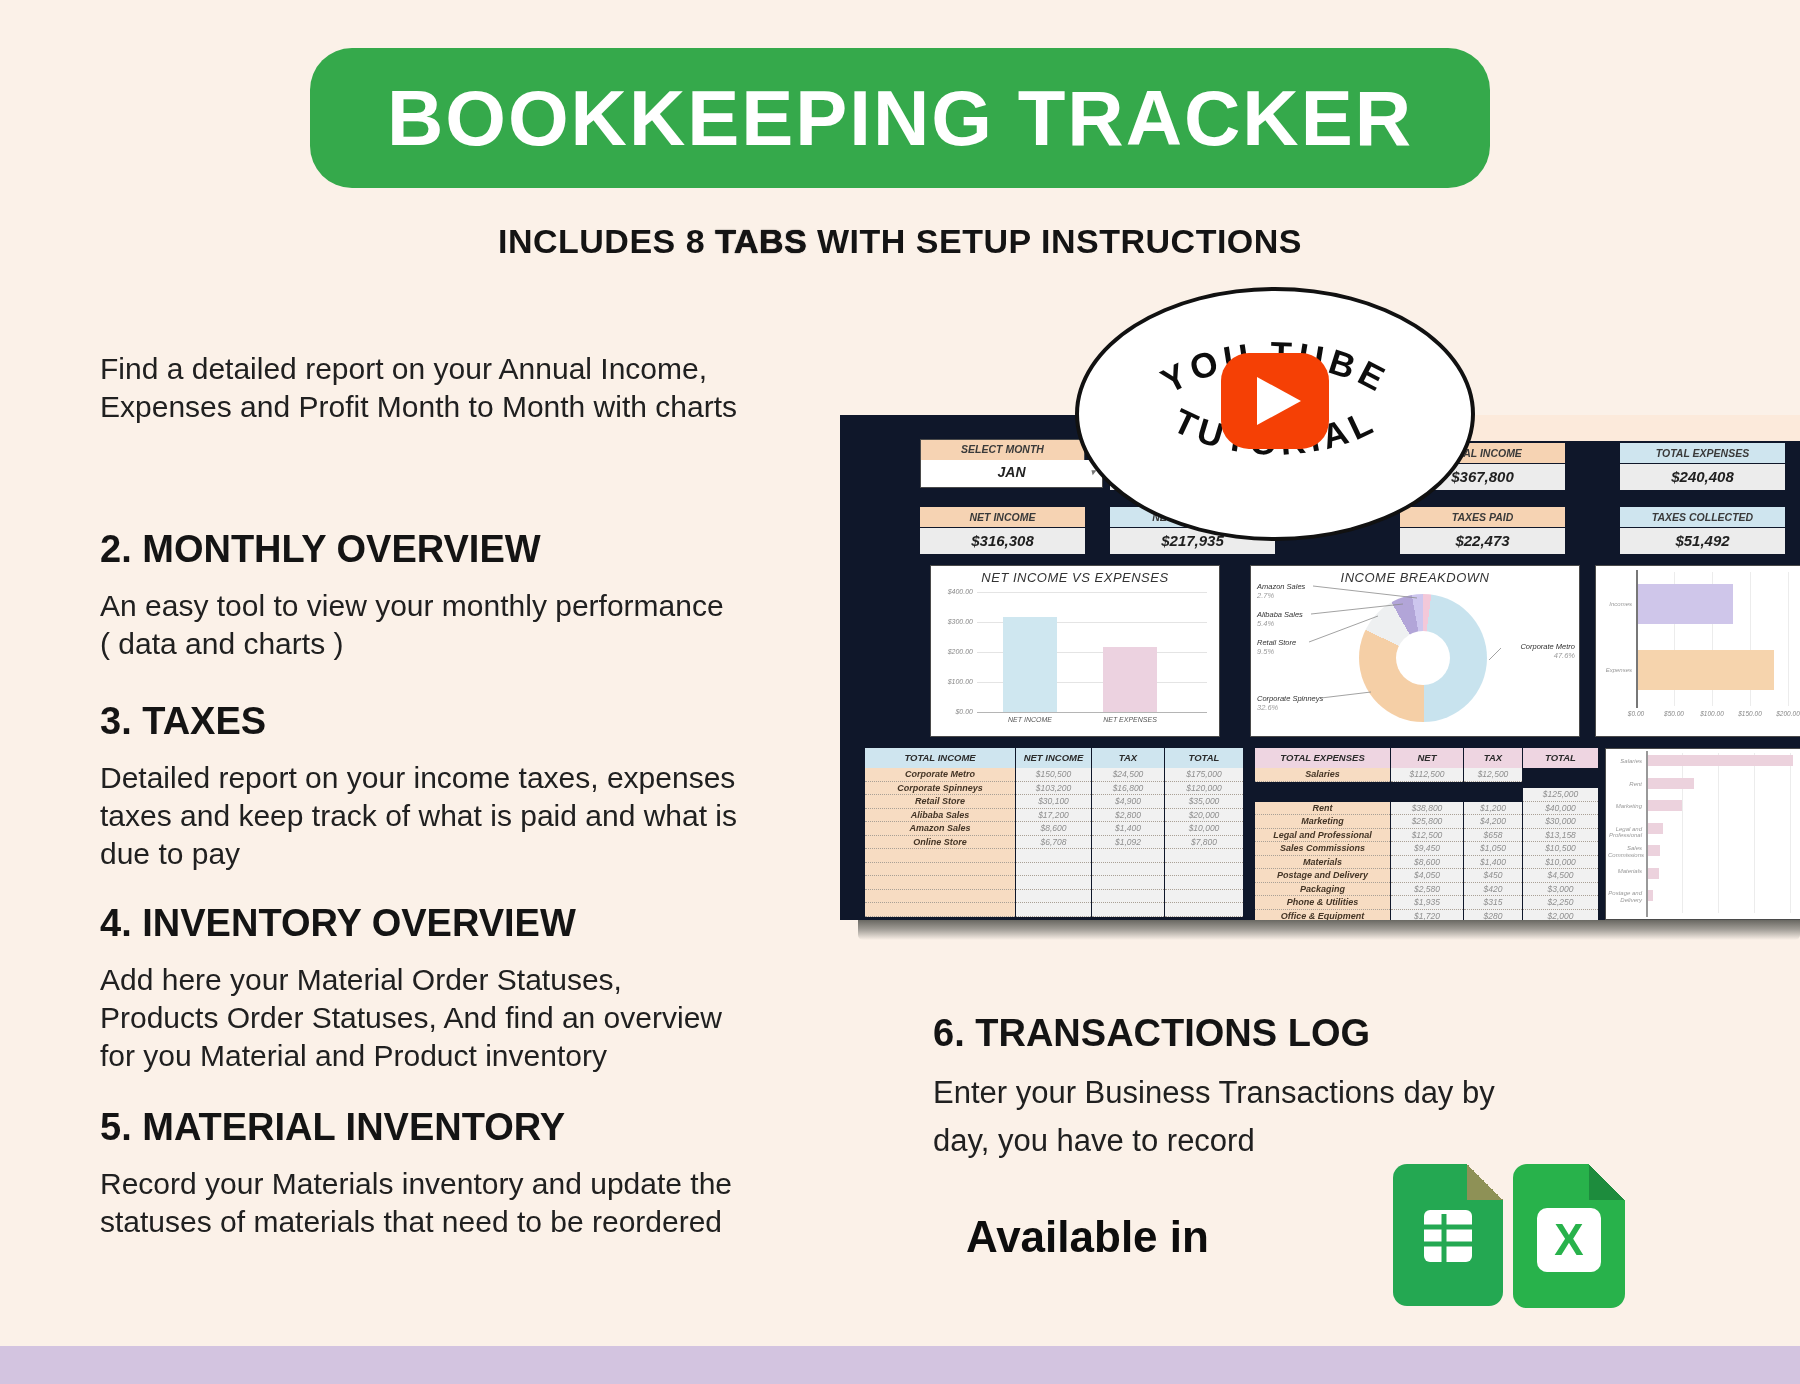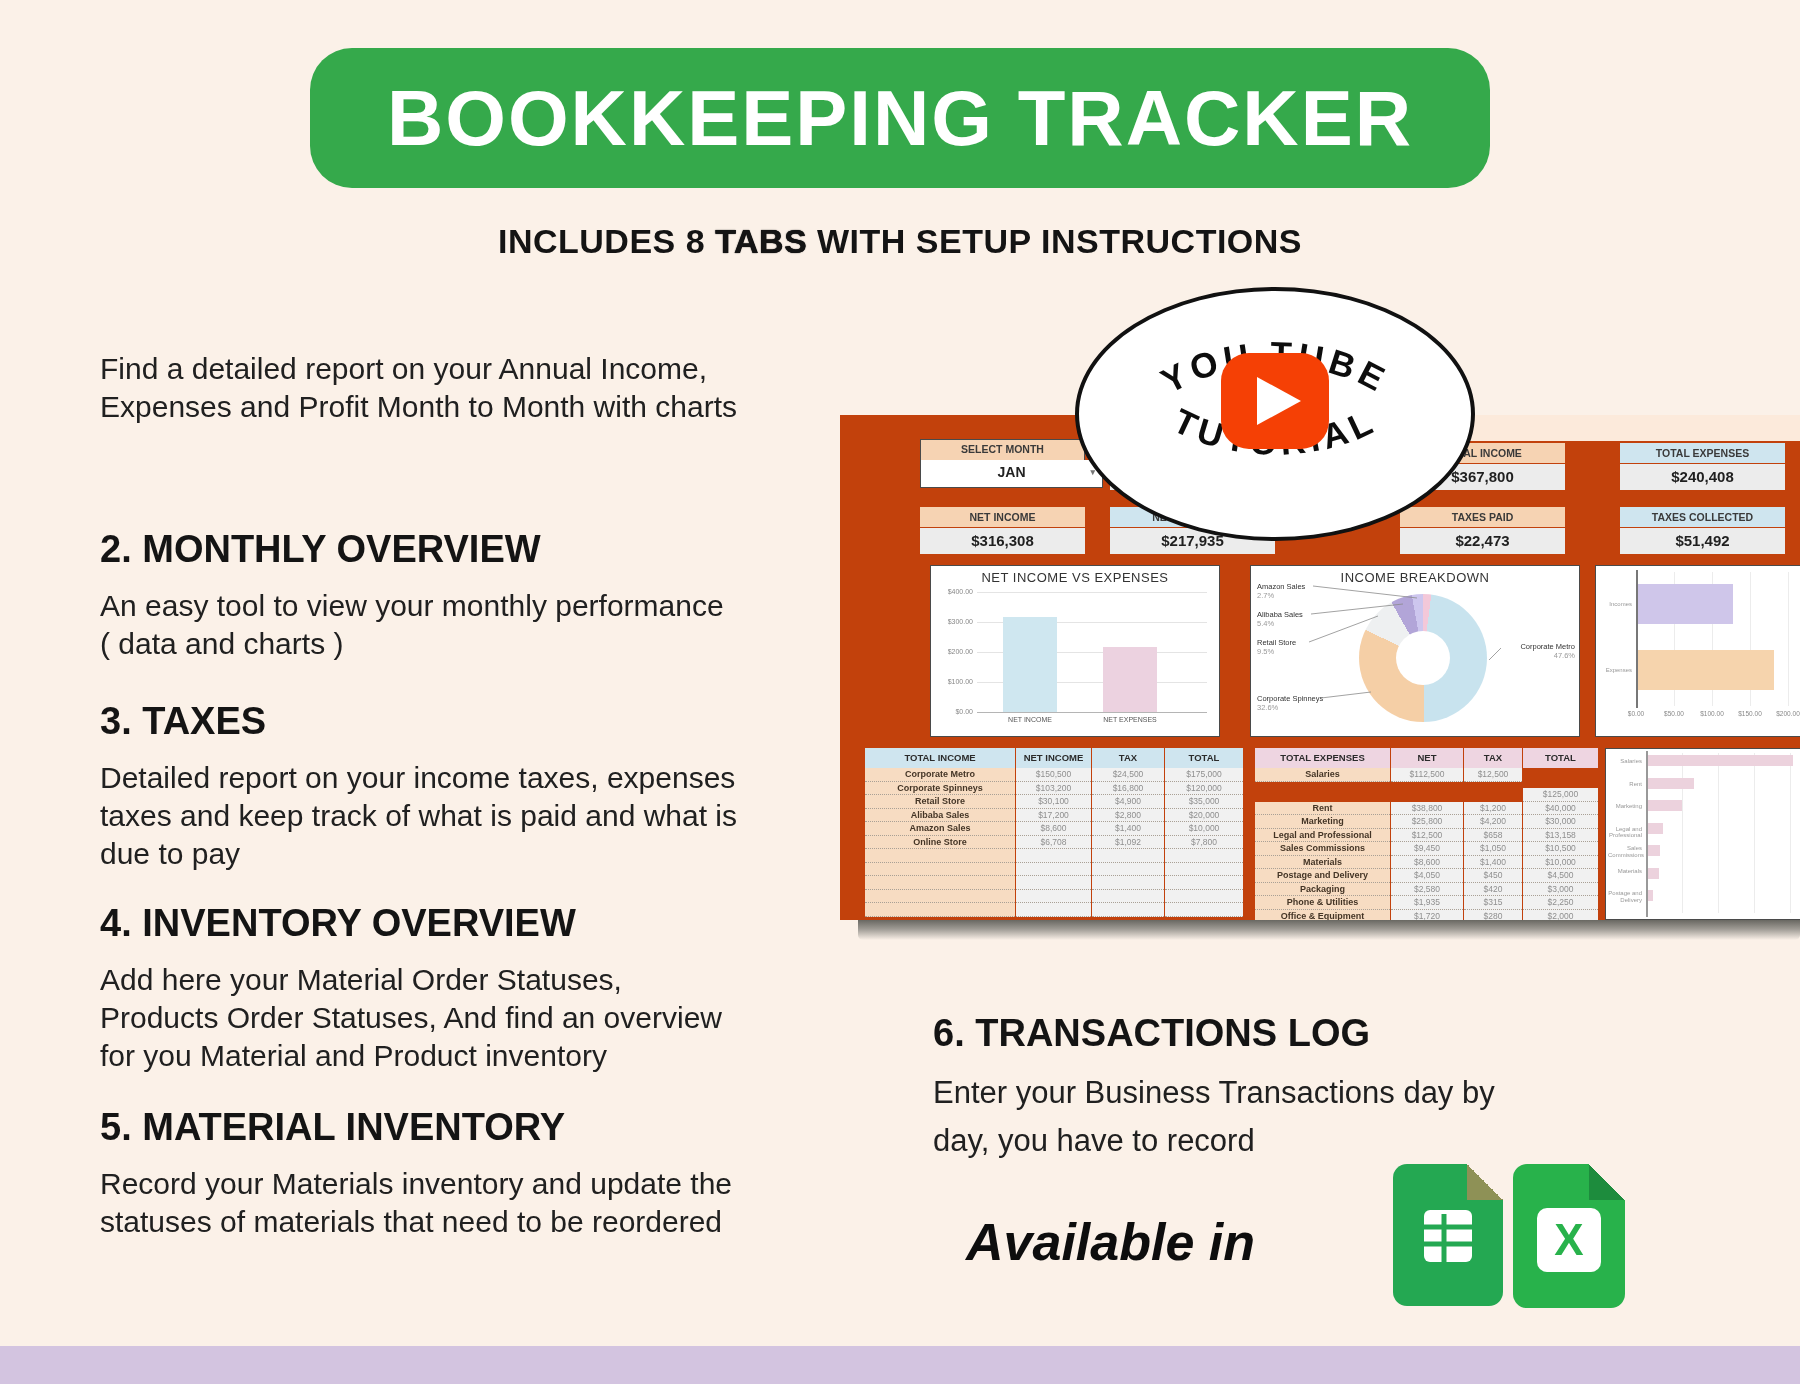--- a/index.html
+++ b/index.html
@@ -14,21 +14,21 @@
   .subtitle{left:0;top:222px;width:1800px;text-align:center;font-size:34px;color:#141414;
             font-weight:700;letter-spacing:.5px;}
   .subtitle .heavy{font-weight:700;text-shadow:0 0 1.2px #111, .4px 0 0 #111;margin-top:28px;}
 
   
   .feature{left:100px;width:740px;}
   .feature .sec-head{font-size:38px;font-weight:800;color:#141414;margin-bottom:16px;white-space:nowrap;}
   .feature .sec-body{font-size:30px;color:#202020;line-height:38px;white-space:pre-line;}
 
   
-  .dashboard{left:840px;top:415px;width:960px;height:505px;background:#c2410c;overflow:hidden;}
+  .dashboard{left:840px;top:415px;width:960px;height:505px;background:#0f172a;overflow:hidden;font-style:italic;}
   .sheet-band{position:absolute;left:250px;top:0;width:810px;height:26px;background:#fceadb;}
   .kpi-head{position:absolute;height:20px;line-height:20px;text-align:center;font-size:10.5px;
             font-weight:700;color:#3a3a3a;}
   .kpi-val{position:absolute;height:26px;line-height:26px;text-align:center;font-size:15px;
            font-weight:700;color:#1f1f1f;background:#ececec;}
   .peach{background:#f6d3b3;} .blue{background:#cfe5ef;} .pinkh{background:#eed5e1;}
   .sm-box{position:absolute;border:1.5px solid #4a4a4a;box-sizing:border-box;text-align:center;}
   .panel{position:absolute;background:#fff;border:1.5px solid #4a4a4a;box-sizing:border-box;}
   .p-title{position:absolute;left:0;right:0;top:4px;text-align:center;font-size:13px;color:#333;
            font-weight:400;letter-spacing:.5px;}
@@ -54,21 +54,21 @@
     border-radius:0 0 5px 5px;opacity:.85;}
 
   
   .yt-badge{left:1075px;top:287px;width:400px;height:254px;background:#fff;border:4px solid #111;
             border-radius:50%;box-sizing:border-box;}
 
   
   .sec6{left:933px;top:1012px;width:680px;}
   .sec6 .sec-head{font-size:38px;font-weight:800;color:#141414;}
   .sec6 .sec-body{margin-top:14px;font-size:31px;color:#202020;line-height:48px;white-space:pre-line;}
-  .avail-label{left:966px;top:1212px;font-size:52px;font-weight:800;color:#0d0d0d;white-space:nowrap;font-style:italic;}
+  .avail-label{left:966px;top:1212px;font-size:44px;font-weight:800;color:#0d0d0d;white-space:nowrap;}
 
   
   .file-icon{box-sizing:border-box;}
   .fold{position:absolute;top:0;right:0;width:36px;height:36px;}
   .icon-sheets{left:1393px;top:1164px;width:110px;height:142px;background:#24a852;border-radius:14px;}
   .icon-sheets .fold{background:linear-gradient(225deg,#fbf1e8 50%,#8e9156 50%);}
   .icon-excel{left:1513px;top:1164px;width:112px;height:144px;background:#28b24b;border-radius:14px;}
   .icon-excel .fold{background:linear-gradient(225deg,#fbf1e8 50%,#1d8c3d 50%);}
   .x-box{position:absolute;left:24px;top:44px;width:64px;height:64px;background:#fff;border-radius:10px;
          display:flex;align-items:center;justify-content:center;font-size:44px;font-weight:800;color:#28b24b;}

